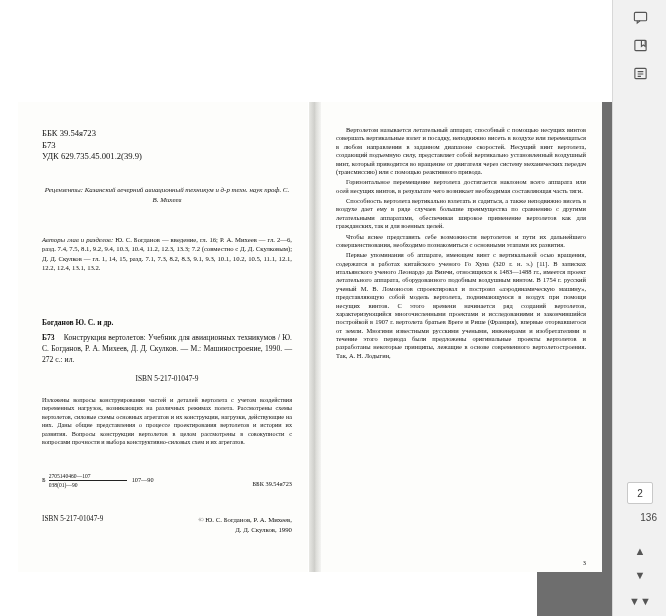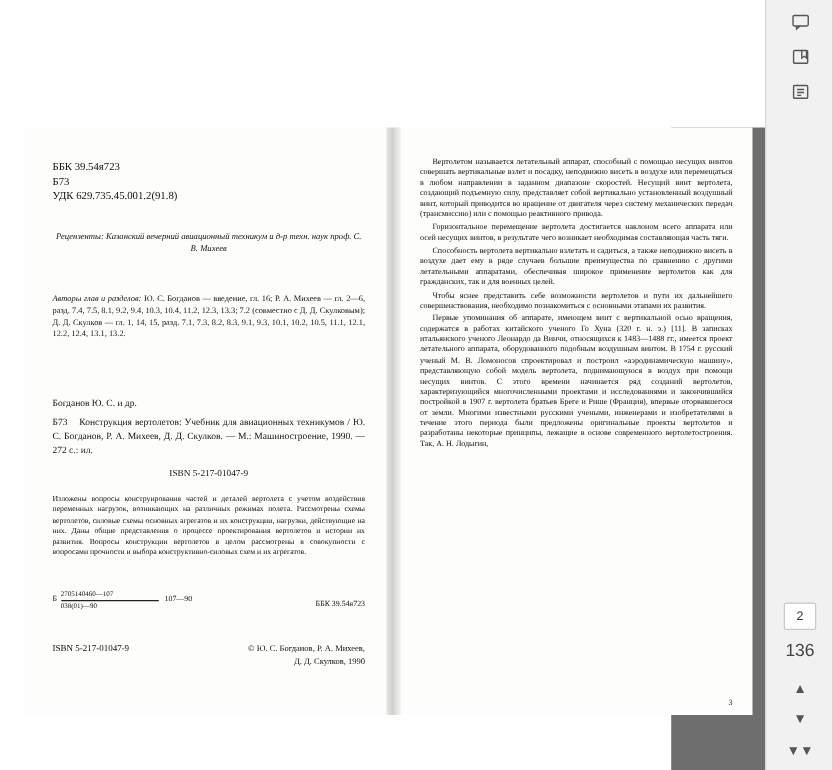--- a/index.html
+++ b/index.html
@@ -68,21 +68,21 @@
     line-height:1.42;
     text-align:justify;
   }
   .authors .lead{font-style:italic;}
   .maintitle{
     margin-top:44px;
     font-size:7.6px;
     line-height:1.45;
     text-align:justify;
   }
-  .maintitle .b{font-weight:normal;}
+  .maintitle .b{font-weight:bold;}
   .isbn1{margin-top:9px;font-size:7.4px;}
   .annot{
     margin-top:11px;
     font-size:6.2px;
     line-height:1.38;
     text-align:justify;
   }
   .codes{
     margin-top:26px;
     font-size:6.3px;
@@ -149,23 +149,23 @@
     width:24px;height:20px;
     border:1px solid #c8c8c8;
     background:#fff;
     display:flex;align-items:center;justify-content:center;
     font-family:"Liberation Sans",sans-serif;
     font-size:10px;color:#333;
     border-radius:2px;
   }
   .pagetotal{
     position:absolute;left:10px;
-    width:34px;text-align:center;
+    width:34px;text-align:right;
     font-family:"Liberation Sans",sans-serif;
-    font-size:14px;color:#444;
+    font-size:10px;color:#444;
   }
   .chev{
     position:absolute;left:14px;width:26px;height:22px;
     display:flex;align-items:center;justify-content:center;color:#555;
     font-family:"Liberation Sans",sans-serif;font-size:11px;
   }
 </style>
 </head>
 <body>
 
@@ -177,21 +177,21 @@
 
     <div class="leaf leaf-left"></div>
     <div class="leaf leaf-right"></div>
     <div class="gutter"></div>
 
     <div class="lp">
 
       <div class="code">
         <div>ББК 39.54я723</div>
         <div>Б73</div>
-        <div>УДК 629.735.45.001.2(91.8)</div>
+        <div>УДК 629.735.45.001.2(39.9)</div>
       </div>
 
       <div class="reviewer">
         <span>Рецензенты:</span>
         <span>Казанский вечерний авиационный техникум и д-р техн. наук проф. С. В. Михеев</span>
       </div>
 
       <div class="authors">
         <span class="lead">Авторы глав и разделов:</span>
         <span>Ю. С. Богданов — введение, гл. 16; Р. А. Михеев — гл. 2—6, разд. 7.4, 7.5, 8.1, 9.2, 9.4, 10.3, 10.4, 11.2, 12.3, 13.3; 7.2 (совместно с Д. Д. Скулковым); Д. Д. Скулков — гл. 1, 14, 15, разд. 7.1, 7.3, 8.2, 8.3, 9.1, 9.3, 10.1, 10.2, 10.5, 11.1, 12.1, 12.2, 12.4, 13.1, 13.2.</span>

